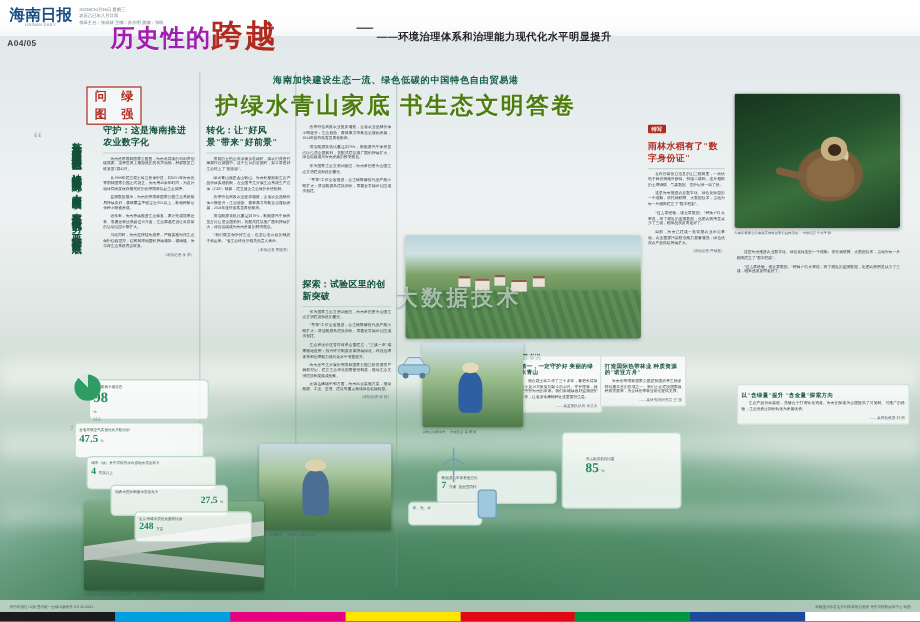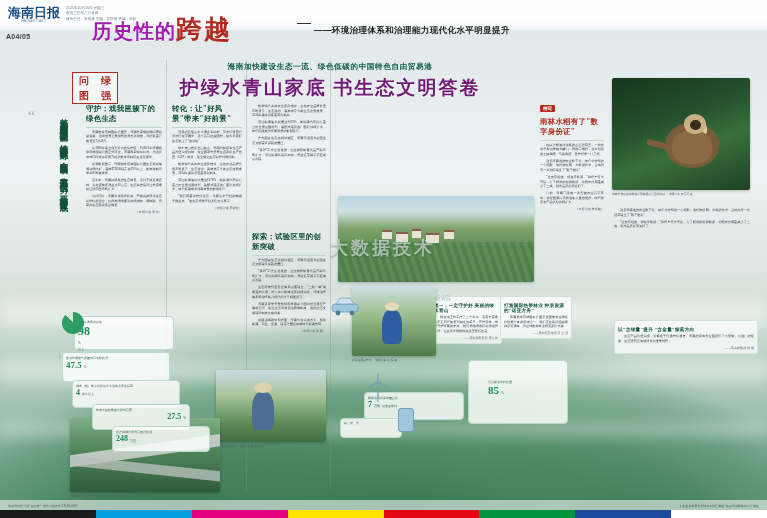--- a/index.html
+++ b/index.html
@@ -30,21 +30,21 @@
   .banner-main{position:absolute;left:0;top:0;white-space:nowrap;}
   .bm1{font-family:"Liberation Serif","DejaVu Serif",serif;font-size:20px;font-weight:bold;color:#a21caf;letter-spacing:1px;
        text-shadow:0 1px 0 rgba(255,255,255,.7);}
   .bm2{font-family:"Liberation Serif","DejaVu Serif",serif;font-size:26px;font-weight:bold;
        color:#b02a1f;letter-spacing:2px;}
   .banner-sub{position:absolute;left:222px;top:13px;font-size:8.5px;color:#1d1d1d;font-weight:bold;letter-spacing:.4px;white-space:nowrap;}
   .banner-rule{position:absolute;left:205px;top:11px;width:14px;height:1px;background:#333;}
   
   .titleblock{position:absolute;left:170px;top:62px;width:320px;text-align:center;}
   .t-kicker{font-size:7.6px;color:#16604a;letter-spacing:.6px;font-weight:bold;}
-  .t-main{font-family:"Liberation Serif","DejaVu Serif",serif;font-size:19px;font-weight:bold;color:#701a75;letter-spacing:2px;margin-top:3px;
+  .t-main{font-family:"Liberation Serif","DejaVu Serif",serif;font-size:19px;font-weight:bold;color:#4d7c0f;letter-spacing:2px;margin-top:3px;
           text-shadow:0 1px 1px rgba(255,255,255,.8);}
   
   .seal{position:absolute;left:72px;top:72px;width:44px;height:30px;border:1.6px solid #b02a1f;display:flex;flex-wrap:wrap;
         align-items:center;justify-content:center;background:rgba(255,255,255,.55);}
   .seal span{width:50%;text-align:center;font-family:"Liberation Serif","DejaVu Serif",serif;font-size:10px;color:#b02a1f;font-weight:bold;line-height:13px;}
   
   .vblurb{position:absolute;left:44px;top:112px;width:26px;height:250px;writing-mode:vertical-rl;text-orientation:upright;
           font-family:"Liberation Serif","DejaVu Serif",serif;font-size:8.4px;color:#14513a;line-height:13px;letter-spacing:1px;font-weight:bold;}
   .quote-open{position:absolute;left:28px;top:108px;font-size:16px;color:#9dbfae;font-family:"Liberation Serif",serif;}
   .quote-close{position:absolute;left:58px;top:352px;font-size:16px;color:#9dbfae;font-family:"Liberation Serif",serif;}
@@ -161,21 +161,21 @@
 
   <div class="quote-open">“</div>
   <div class="vblurb">整治高质量建设国家生态文明试验区，持续推进陆海统筹、突出问题整改，生态是海南一大优势，要守护好这份家底</div>
   <div class="quote-close">”</div>
 
   <div class="gutter" style="left:166px;"></div>
   <div class="gutter" style="left:246px;"></div>
   <div class="gutter" style="left:330px;"></div>
 
   <div class="col" style="left:86px;top:104px;width:76px;">
-    <div class="ctitle">守护：戏我邕簇下的绿色生态</div>
+    <div class="ctitle">守护：这是海南推进农业数字化</div>
     <div class="rule"></div>
     <div class="body">
       <p>海南热带雨林国家公园里，海南长臂猿的鸣叫声划破晨雾。这种世界上最濒危的灵长类动物，种群数量已恢复至7群42只。</p>
       <p>从1980年建立霸王岭自然保护区，到2021年海南热带雨林国家公园正式设立，海南用40余年时间，为这片地球同纬度保存最完好的热带雨林筑起生态屏障。</p>
       <p>监测数据显示，海南热带雨林国家公园生态系统格局持续向好，森林覆盖率稳定在95%以上，新物种新记录种不断被发现。</p>
       <p>近年来，海南持续推进生态修复，累计完成退果还林、退塘还林还湿超过10万亩，生态廊道建设让长臂猿的活动范围不断扩大。</p>
       <p>与此同时，海南坚持陆海统筹，严格实施海洋生态保护红线管控，红树林湿地面积持续增加，珊瑚礁、海草床生态系统逐步恢复。</p>
     </div>
     <div class="byline">（本报记者 李 梦）</div>
   </div>

